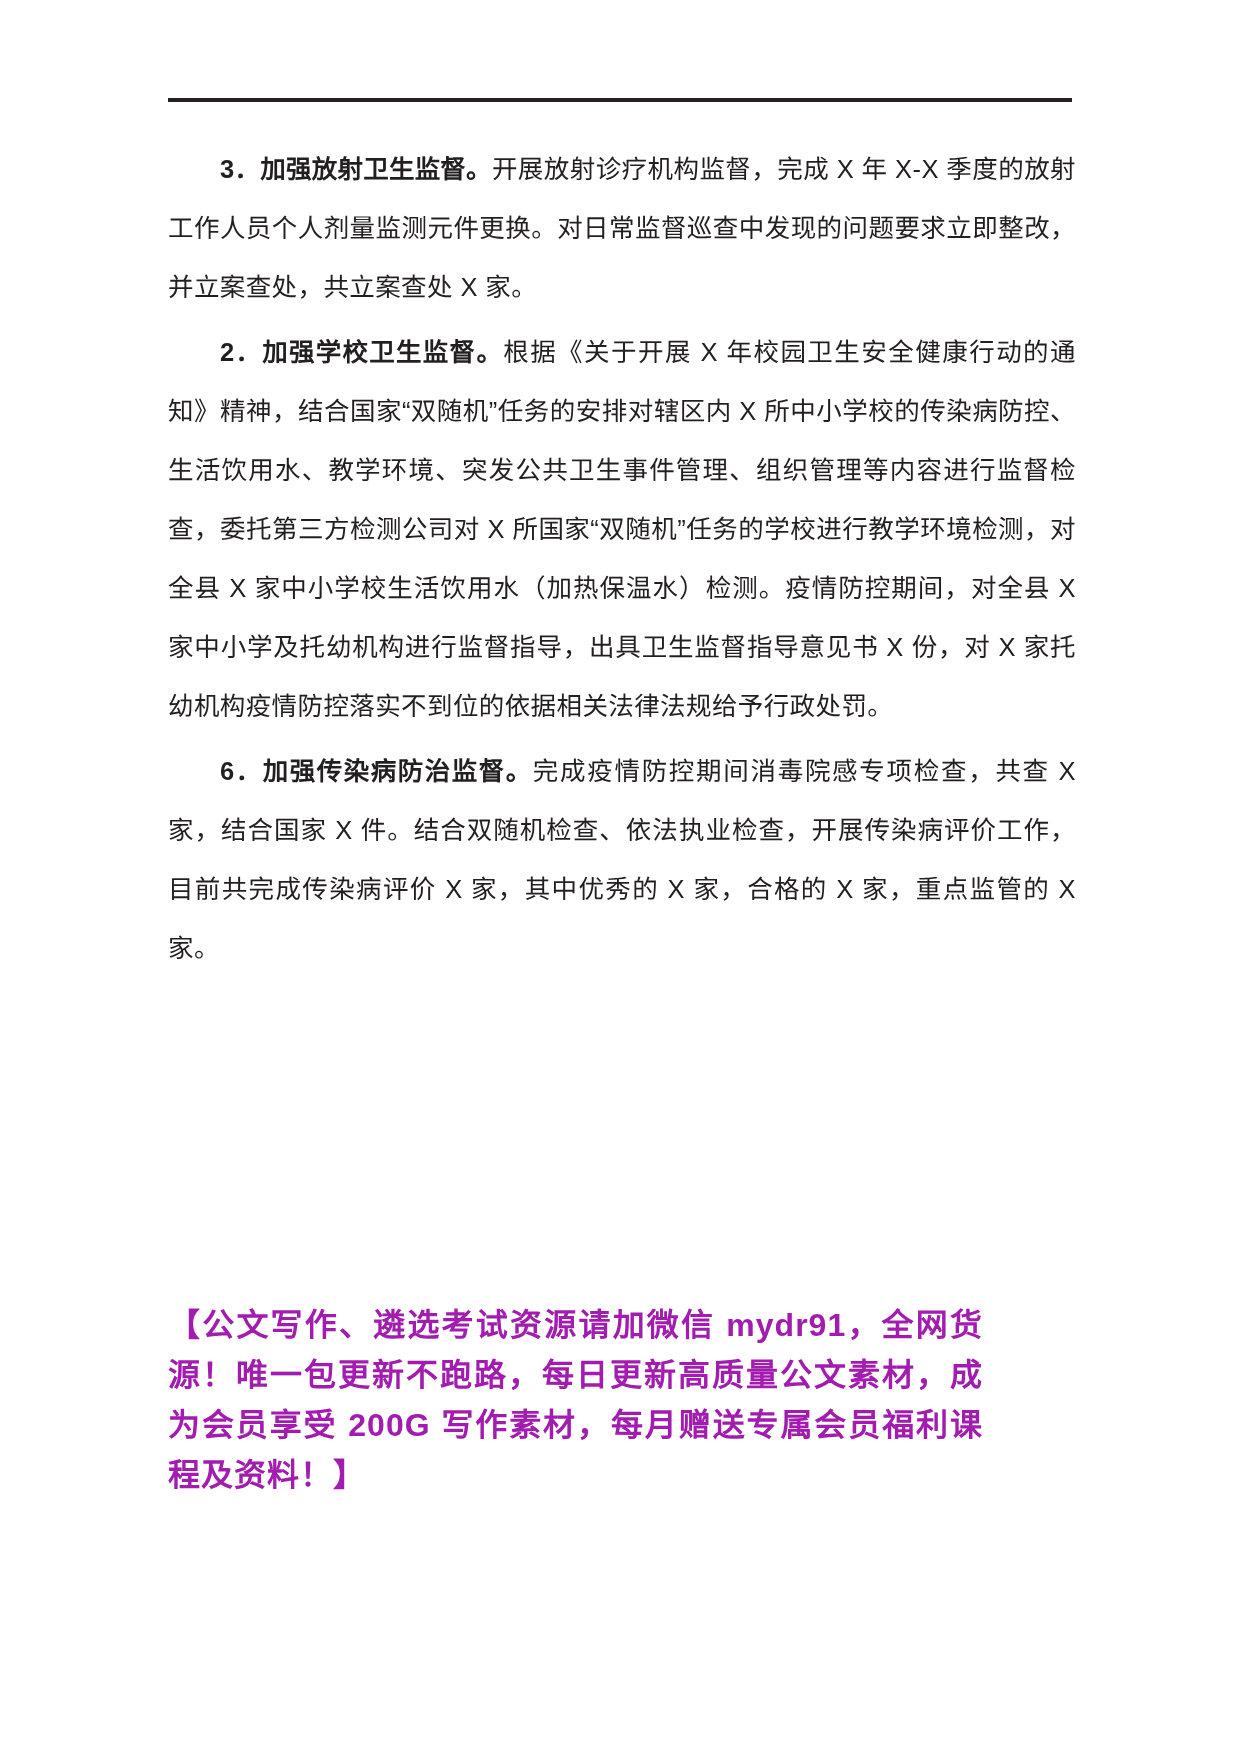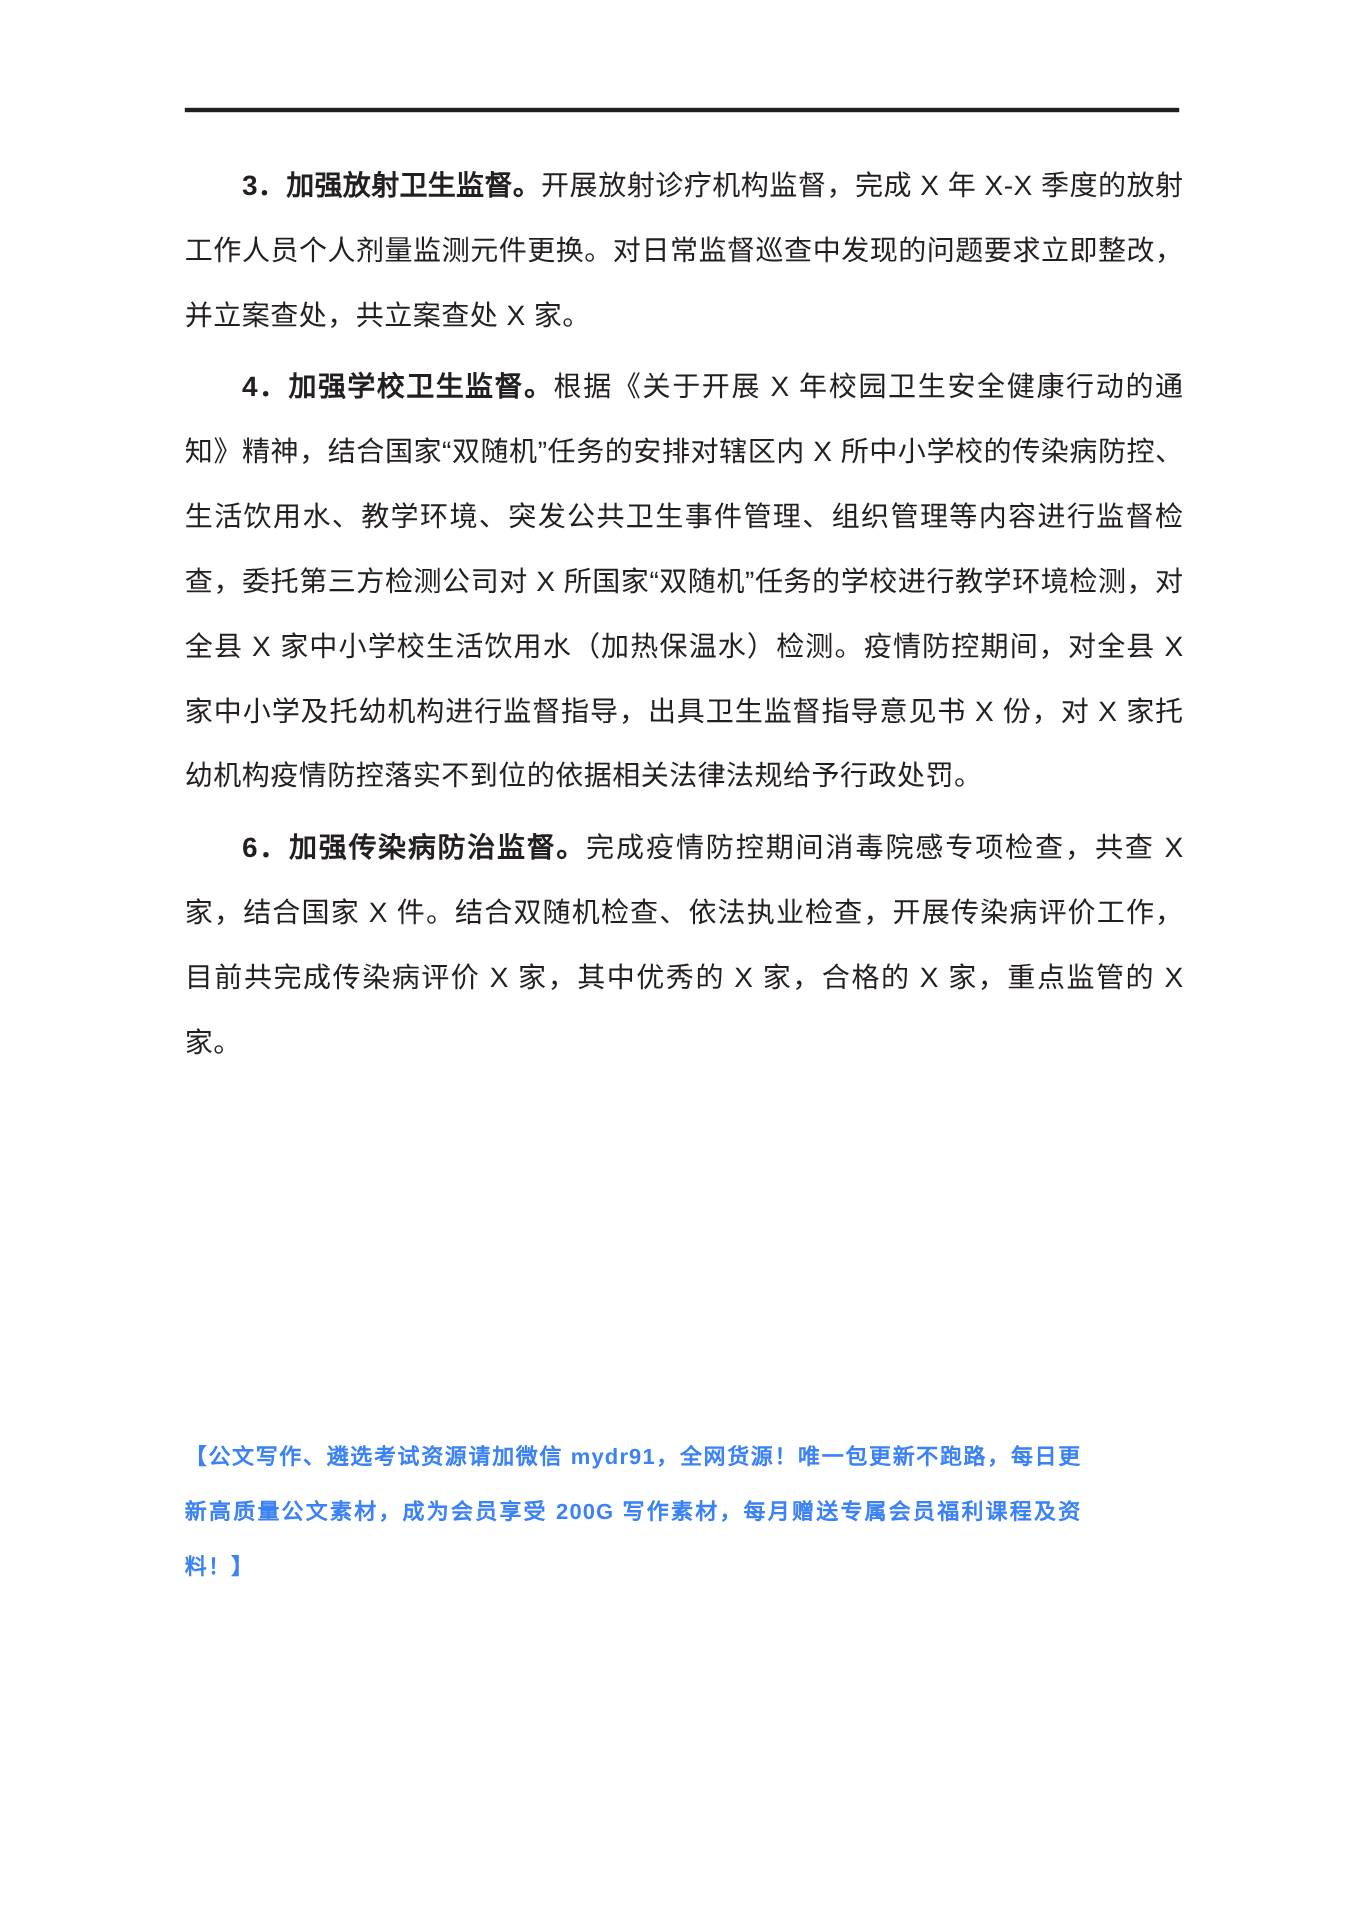--- a/index.html
+++ b/index.html
@@ -47,44 +47,44 @@
   }
   p.para .lead {
     font-weight: bold;
     letter-spacing: 0.2px;
   }
   .promo {
     position: absolute;
     left: 168px;
     top: 1300px;
     width: 815px;
-    font-size: 20px;
+    font-size: 32px;
     font-weight: bold;
     line-height: 50px;
     letter-spacing: 1px;
     text-align: justify;
     text-justify: inter-ideograph;
-    color: #3b82f6;
+    color: #a21caf;
   }
 </style>
 </head>
 <body>
 
 <div class="page">
 
   <div class="top-rule"></div>
 
   <div class="content">
 
     <p class="para">
       <span class="lead">3．加强放射卫生监督。</span><span>开展放射诊疗机构监督，完成 X 年 X-X 季度的放射工作人员个人剂量监测元件更换。对日常监督巡查中发现的问题要求立即整改，并立案查处，共立案查处 X 家。</span>
     </p>
 
     <p class="para">
-      <span class="lead">4．加强学校卫生监督。</span><span>根据《关于开展 X 年校园卫生安全健康行动的通知》精神，结合国家“双随机”任务的安排对辖区内 X 所中小学校的传染病防控、生活饮用水、教学环境、突发公共卫生事件管理、组织管理等内容进行监督检查，委托第三方检测公司对 X 所国家“双随机”任务的学校进行教学环境检测，对全县 X 家中小学校生活饮用水（加热保温水）检测。疫情防控期间，对全县 X 家中小学及托幼机构进行监督指导，出具卫生监督指导意见书 X 份，对 X 家托幼机构疫情防控落实不到位的依据相关法律法规给予行政处罚。</span>
+      <span class="lead">2．加强学校卫生监督。</span><span>根据《关于开展 X 年校园卫生安全健康行动的通知》精神，结合国家“双随机”任务的安排对辖区内 X 所中小学校的传染病防控、生活饮用水、教学环境、突发公共卫生事件管理、组织管理等内容进行监督检查，委托第三方检测公司对 X 所国家“双随机”任务的学校进行教学环境检测，对全县 X 家中小学校生活饮用水（加热保温水）检测。疫情防控期间，对全县 X 家中小学及托幼机构进行监督指导，出具卫生监督指导意见书 X 份，对 X 家托幼机构疫情防控落实不到位的依据相关法律法规给予行政处罚。</span>
     </p>
 
     <p class="para">
       <span class="lead">6．加强传染病防治监督。</span><span>完成疫情防控期间消毒院感专项检查，共查 X 家，结合国家 X 件。结合双随机检查、依法执业检查，开展传染病评价工作，目前共完成传染病评价 X 家，其中优秀的 X 家，合格的 X 家，重点监管的 X 家。</span>
     </p>
 
 
   </div>
 
   <div class="promo">【公文写作、遴选考试资源请加微信 mydr91，全网货源！唯一包更新不跑路，每日更新高质量公文素材，成为会员享受 200G 写作素材，每月赠送专属会员福利课程及资料！】</div>

